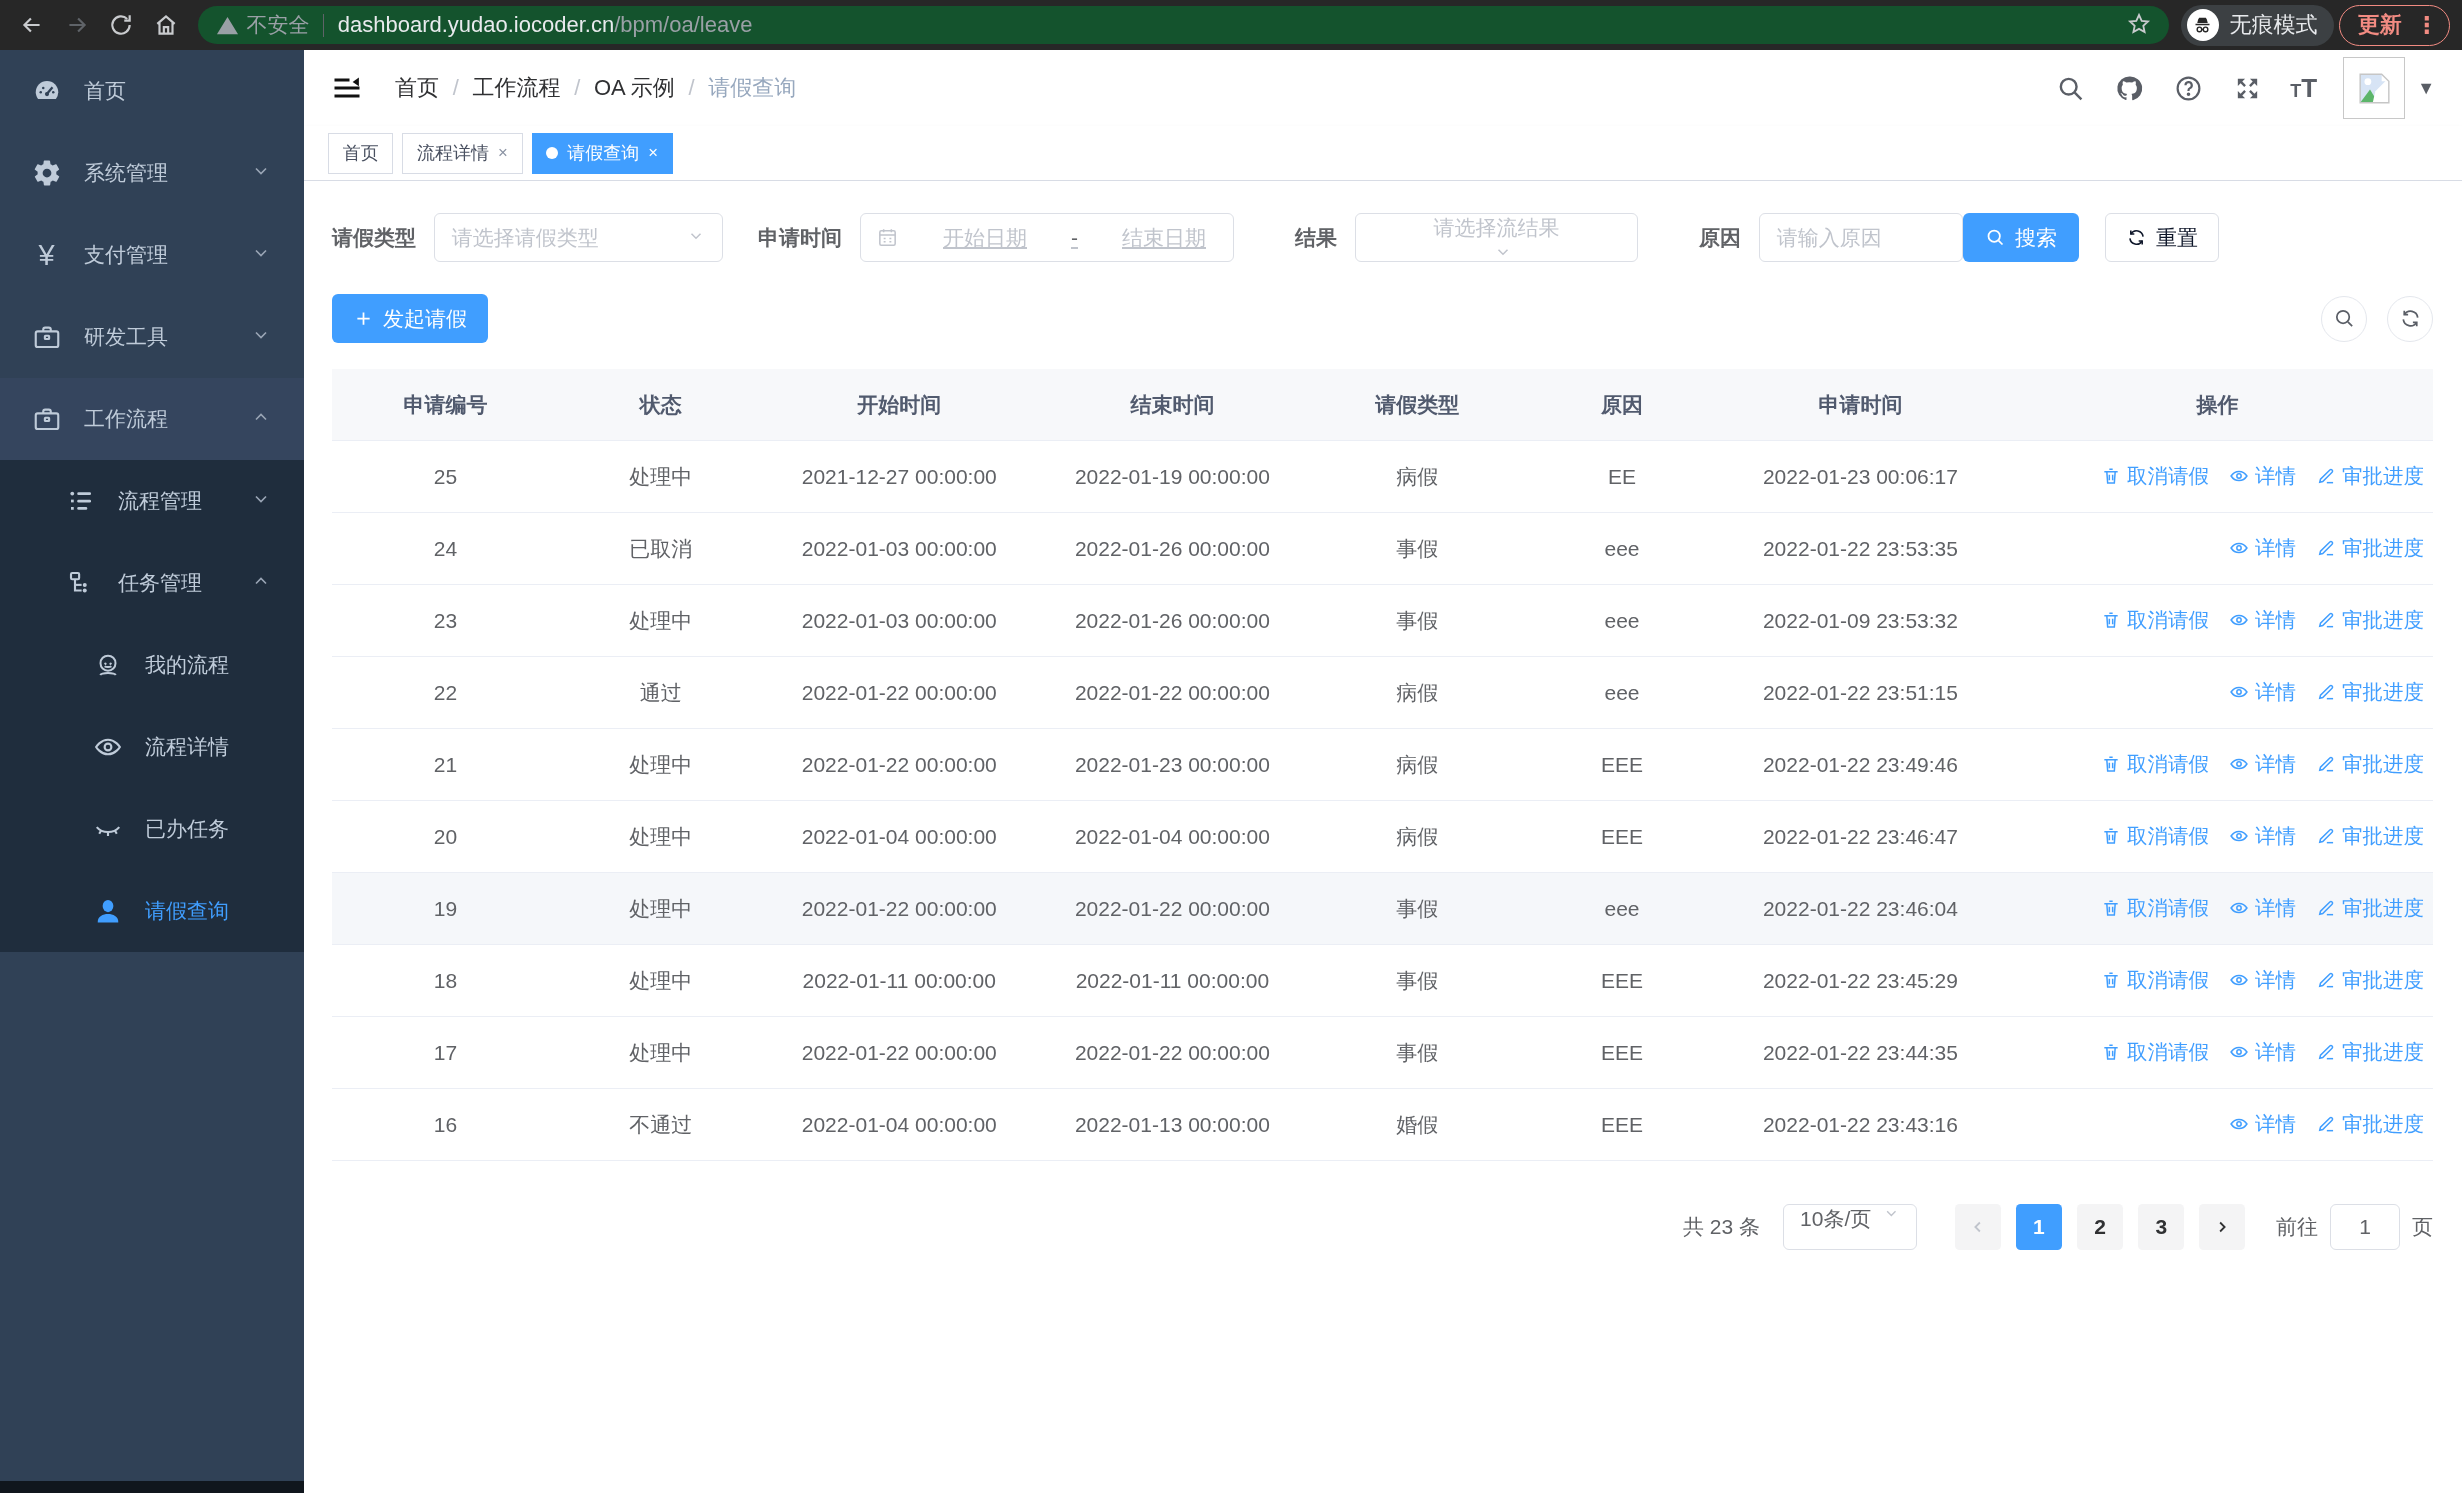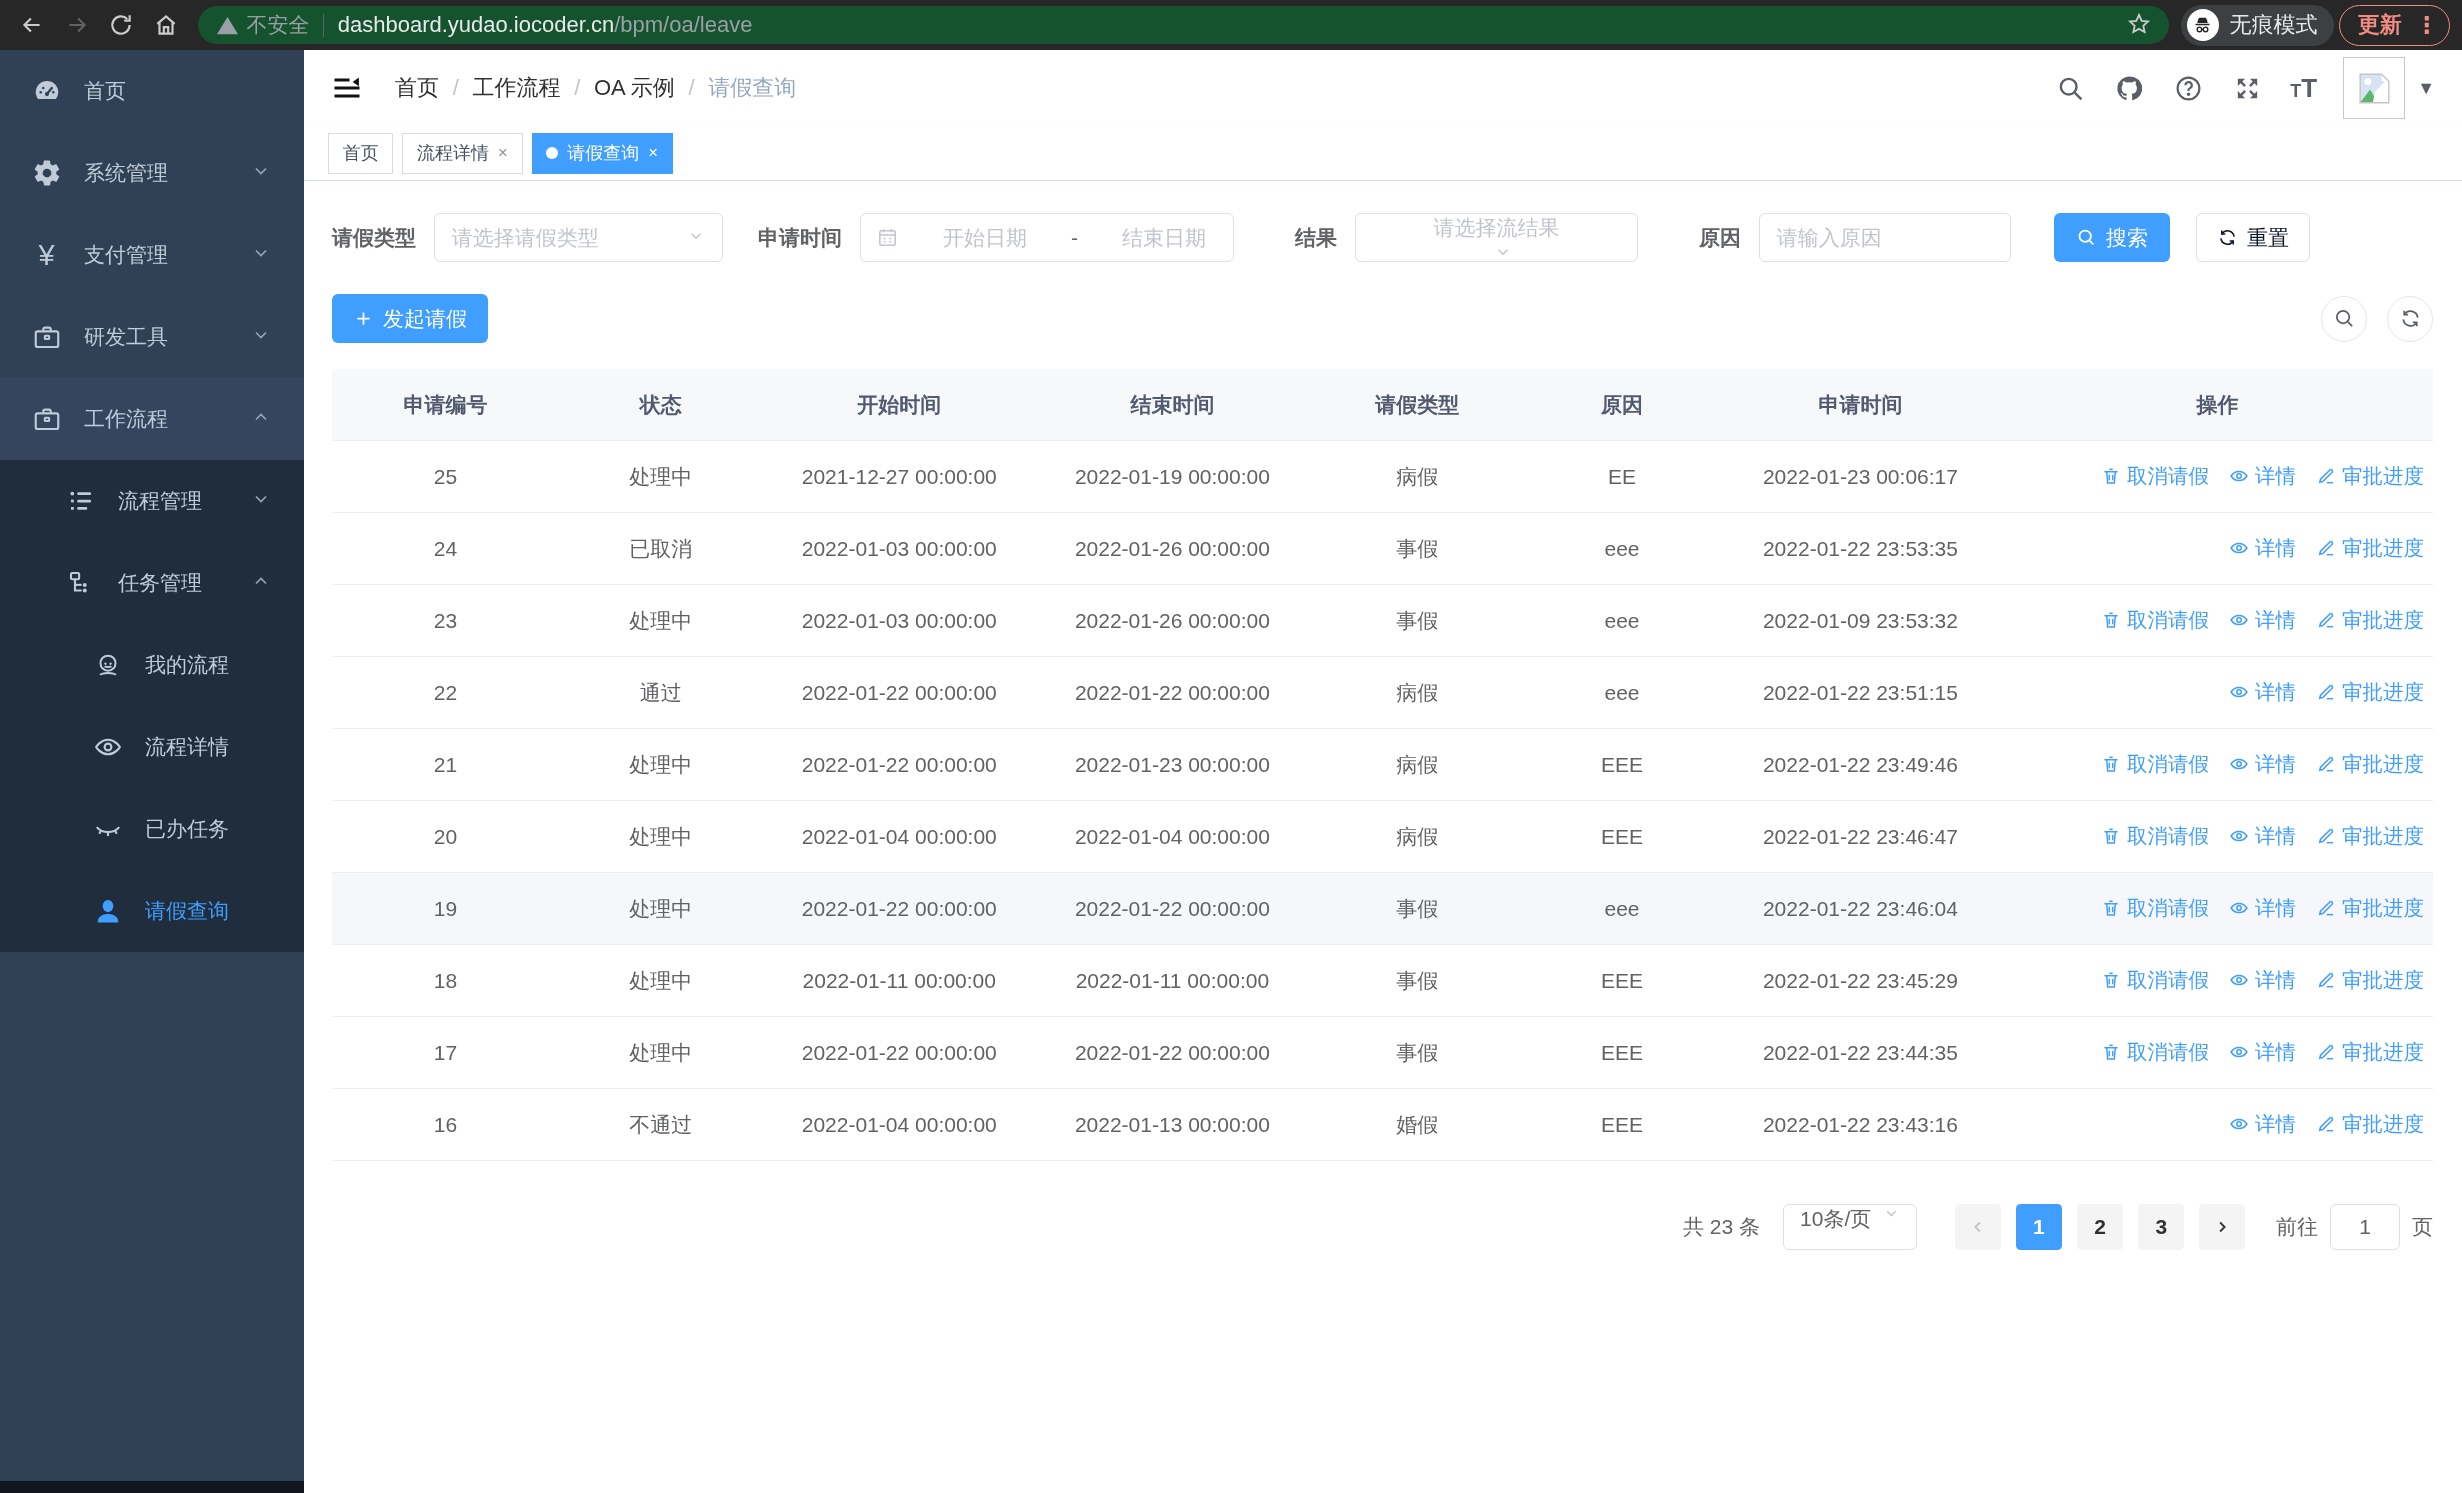--- a/index.html
+++ b/index.html
@@ -79,26 +79,26 @@
   .content { flex:1; padding:32px 29px 0 28px; background:#fff; min-width:0; }
 
   .filters { display:flex; align-items:center; margin-bottom:32px; font-size:21px; }
   .f-label { font-weight:700; color:#606266; margin-right:18px; white-space:nowrap; }
   .ctl { height:49px; border:1.5px solid #dcdfe6; border-radius:6px; background:#fff; display:flex; align-items:center; color:#c0c4cc; font-size:21px; }
   .sel { padding:0 16.7px; }
   .sel .ph { flex:1; }
   .sel .sel-caret { color:#c0c4cc; margin-left:13.7px; }
   .sel .sel-caret svg { width:18px; height:18px; }
   .w-select1 { width:289px; margin-right:35px; }
-  .date-range { width:374px; padding:0 15px; gap:32px; margin-right:61px; }
+  .date-range { width:374px; padding:0 15px; gap:32px; margin-right:61px;text-decoration:underline; }
   .date-range svg { width:23px; height:23px; color:#c0c4cc; }
   .date-range .dr-start,.date-range .dr-end { flex:1; text-align:center; }
   .date-range .dr-sep { color:#606266; }
   .w-select2 { width:283px; margin-right:61px;flex-direction:column; }
-  .w-input { width:252px; padding:0 16.7px; margin-right:43px; }
+  .w-input { width:204px; padding:0 16.7px; }
   .btn { height:49px; border-radius:6px; display:flex; align-items:center; justify-content:center; gap:9px; font-size:21px; cursor:pointer; border:1.5px solid transparent; white-space:nowrap; }
   .btn svg { width:21px; height:21px; }
   .btn-primary { background:#409eff; color:#fff; padding:0 21px; }
   .btn-plain { background:#fff; border-color:#dcdfe6; color:#0f172a; padding:0 20px; }
   .btn-search { margin-right:26px; }
 
   .toolbar-row { display:flex; align-items:center; margin-bottom:26px; }
   .btn-create { padding:0 20px; }
   .tool-circles { margin-left:auto; display:flex; gap:20px; }
   .circle-btn { width:46px; height:46px; border-radius:50%; border:1.5px solid #e4e7ed; background:#fff; color:#5a5e66; display:flex; align-items:center; justify-content:center; cursor:pointer; }

